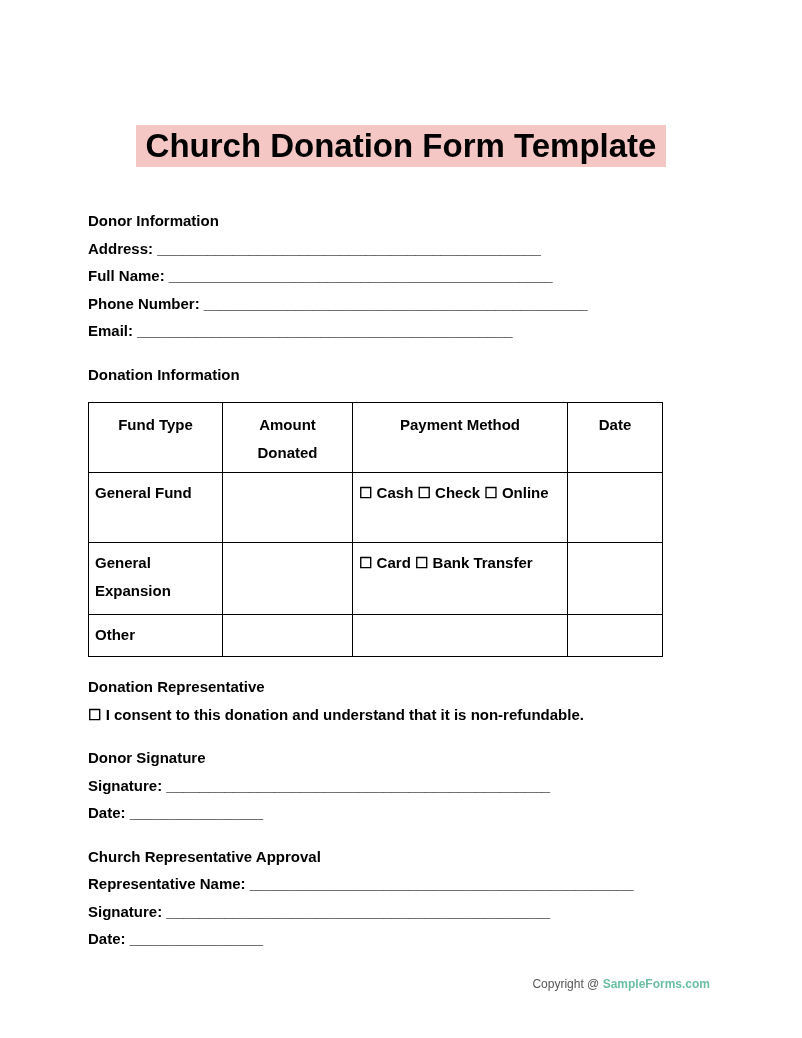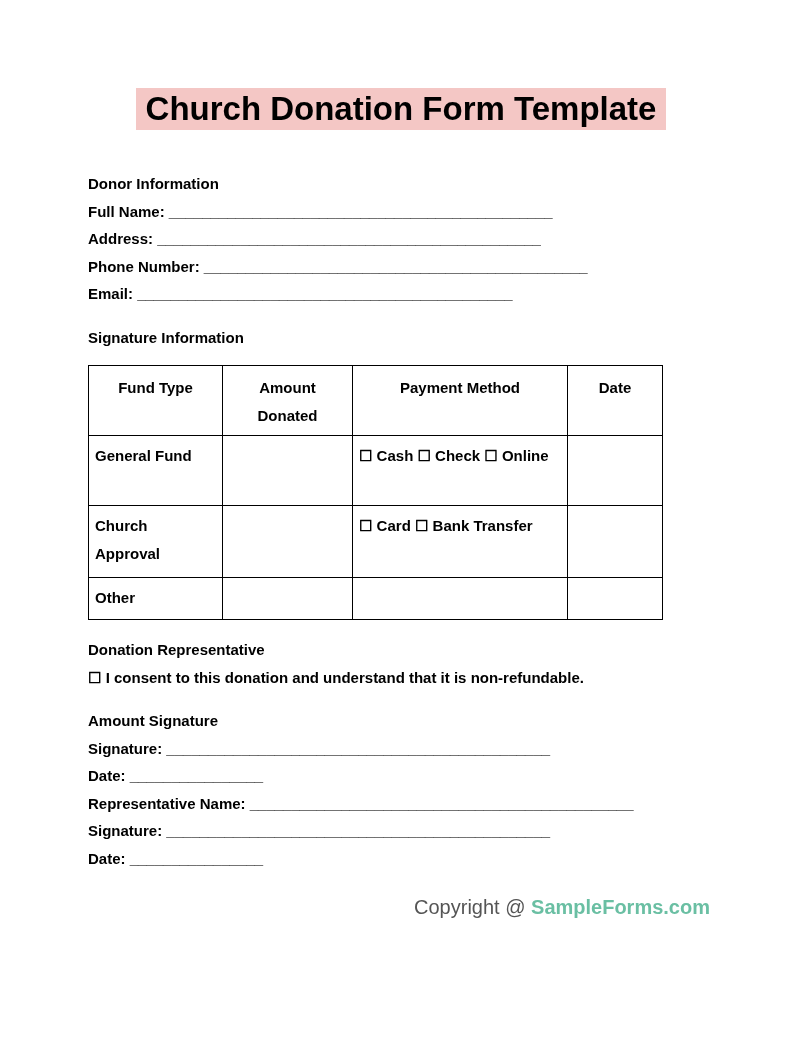--- a/index.html
+++ b/index.html
@@ -13,20 +13,21 @@
     height: 1038px;
     font-family: "Liberation Sans", sans-serif;
     color: #000000;
     font-size: 15px;
     font-weight: bold;
     position: relative;
   }
   .title-wrap {
     text-align: center;
     padding-top: 88px;
+    margin-top: 37px;
   }
   .title-highlight {
     display: inline-block;
     background: #f4c7c5;
     font-size: 33px;
     font-weight: bold;
     padding: 3px 10px;
     line-height: 1.1;
   }
   .content {
@@ -71,21 +72,21 @@
   .row-tall-1 { height: 70px; }
   .row-short-1 { height: 42px; }
   .row-tall-2 { height: 72px; }
   .row-short-2 { height: 42px; margin-left: 32px; }
   .header-row { height: 70px; }
   .consent-line { margin-top: 0; }
   .footer {
     margin-top: 24px;
     text-align: right;
     padding-right: 32px;
-    font-size: 20px;
+    font-size: 12px;
   }
   .copyright-prefix {
     color: #555555;
     font-weight: normal;
   }
   .footer-link {
     color: #6abfa3;
     font-weight: bold;
     text-decoration: none;
     cursor: pointer;
@@ -95,83 +96,84 @@
 <body>
 
 <div class="title-wrap">
   <span class="title-highlight">Church Donation Form Template</span>
 </div>
 
 <div class="content">
 
   <p>Donor Information</p>
   <p class="field-line">
-    <span>Full Name:</span>
+    <span>Address:</span>
     <span class="line">______________________________________________</span>
   </p>
   <p class="field-line">
-    <span>Address:</span>
+    <span>Full Name:</span>
     <span class="line">______________________________________________</span>
   </p>
   <p class="field-line">
     <span>Phone Number:</span>
     <span class="line">______________________________________________</span>
   </p>
   <p class="field-line">
     <span>Email:</span>
     <span class="line">_____________________________________________</span>
   </p>
 
-  <p class="section-heading">Signature Information</p>
+  <p class="section-heading">Donation Information</p>
 
   <table class="donation-table">
     <tbody>
         <tr class="header-row">
       <th class="col-fund">Fund Type</th>
       <th class="col-amount">Amount Donated</th>
       <th class="col-payment">Payment Method</th>
       <th class="col-date">Date</th>
     </tr>
     <tr class="row-tall-1">
       <td>General Fund</td>
       <td></td>
       <td>☐ Cash ☐ Check ☐ Online</td>
       <td></td>
     </tr>
     <tr class="row-tall-2">
-      <td>Church Approval</td>
+      <td>General Expansion</td>
       <td></td>
       <td>☐ Card ☐ Bank Transfer</td>
       <td></td>
     </tr>
     <tr class="row-short-2">
       <td>Other</td>
       <td></td>
       <td></td>
       <td></td>
     </tr>
   </tbody>
     </table>
 
   <p class="section-heading">Donation Representative</p>
   <p class="consent-line">
     <span>☐</span>
     <span>I consent to this donation and understand that it is non-refundable.</span>
   </p>
 
-  <p class="section-heading">Amount Signature</p>
+  <p class="section-heading">Donor Signature</p>
   <p class="field-line">
     <span>Signature:</span>
     <span class="line">______________________________________________</span>
   </p>
   <p class="field-line">
     <span>Date:</span>
     <span class="line">________________</span>
   </p>
 
+  <p class="section-heading">Church Representative Approval</p>
   <p class="field-line">
     <span>Representative Name:</span>
     <span class="line">______________________________________________</span>
   </p>
   <p class="field-line">
     <span>Signature:</span>
     <span class="line">______________________________________________</span>
   </p>
   <p class="field-line">
     <span>Date:</span>

